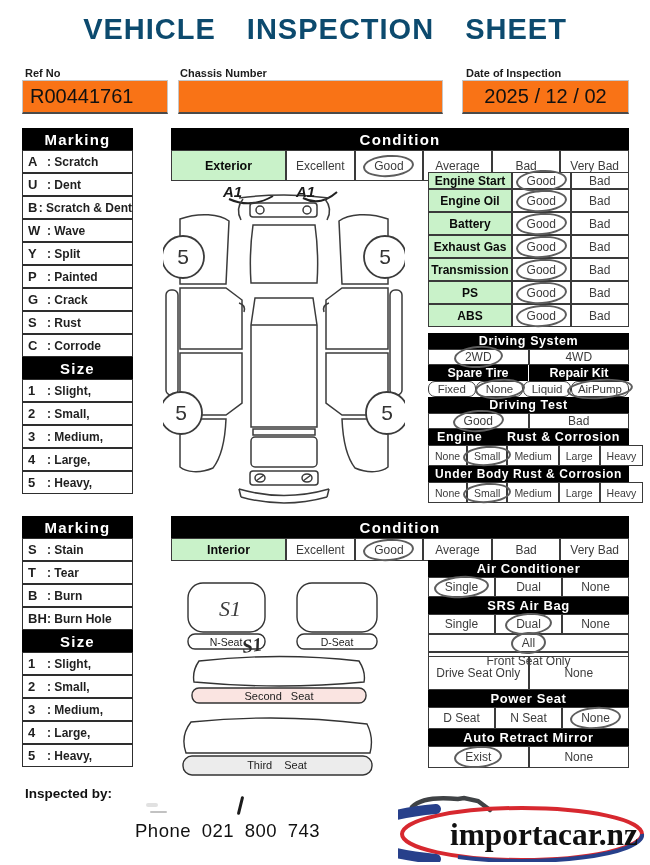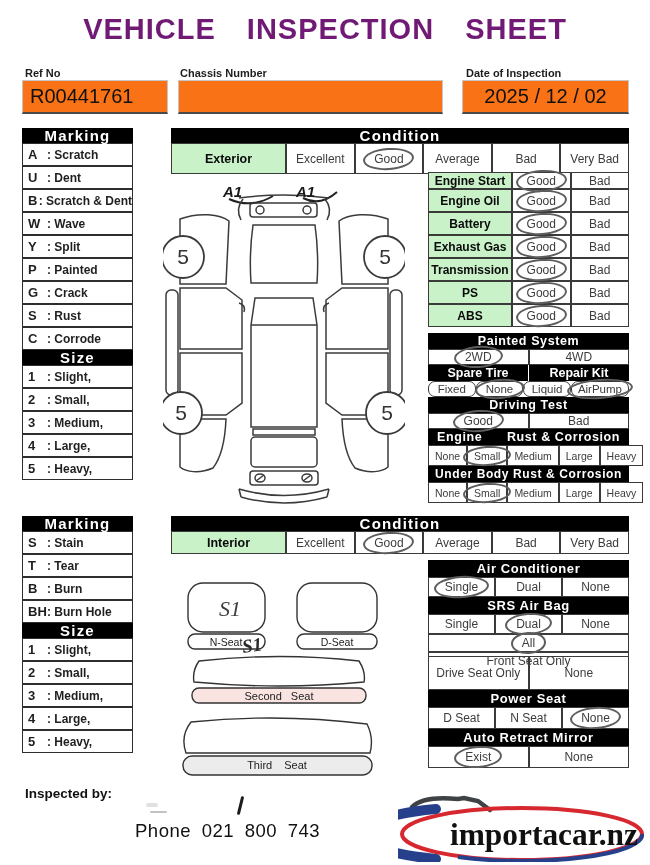--- a/index.html
+++ b/index.html
@@ -1,24 +1,24 @@
 <!DOCTYPE html>
 <html style="--green: #c9f2c9; --pink: #fae4e1; --gray: #ececec; --logo-red: #d7282f; --logo-blue: #27408b;"><head>
 <meta charset="utf-8">
 <style>
   :root{ --green:#c9f2c9; --pink:#fae4e1; --gray:#ececec; --logo-red:#d7282f; --logo-blue:#27408b; }
   *{box-sizing:border-box;margin:0;padding:0}
   html,body{width:650px;height:865px;background:#fff;font-family:"Liberation Sans",sans-serif;}
   body{position:relative;overflow:hidden;}
   .abs{position:absolute;}
-  .title{left:0;right:0;top:13px;text-align:center;font-size:29px;font-weight:800;letter-spacing:1px;word-spacing:22px;color:#701a75;}
+  .title{left:0;right:0;top:13px;text-align:center;font-size:29px;font-weight:800;letter-spacing:1px;word-spacing:22px;color:#0c4a6e;}
   .flabel{font-size:11px;font-weight:700;color:#1c1c1c;}
   .fbox{border:1px solid #c6c6c6;border-bottom:2px solid #4a4a4a;height:34px;display:flex;align-items:center;font-size:20px;color:#111;background:#f97316;}
   .bar{background:#000;color:#fff;font-weight:700;display:flex;align-items:center;justify-content:center;white-space:nowrap;}
-  .bar.big{height:15px;font-size:15px;letter-spacing:1.2px;}
+  .bar.big{height:22px;font-size:15px;letter-spacing:1.2px;}
   .bar.sm{height:16px;font-size:12.5px;letter-spacing:.6px;}
   .bar.md{height:17px;font-size:13px;letter-spacing:.6px;}
   .bar2{display:flex;height:16px;}
   .bar2 .bar{flex:1;height:16px;font-size:12.5px;}
   .bar2 .bar+.bar{border-left:1px solid #fff;}
   .row{display:flex;}
   .cell{border:1px solid #3a3a3a;display:flex;align-items:center;justify-content:center;font-size:12px;color:#3c3c3c;background:#fff;white-space:nowrap;flex:1;}
   .glabel{background:var(--green);font-weight:700;color:#0a0a0a;font-size:12.5px;flex:none;}
   .fill{flex:1;display:flex;}
   .fs10 .cell{font-size:10.5px;}
@@ -209,21 +209,21 @@
       <div class="cell">
         <span class="opt circled"><span>Good</span></span>
       </div>
       <div class="cell">
         <span class="opt"><span>Bad</span></span>
       </div>
     </div>
   </div>
 
 <div class="abs" style="left:428px;top:333px;width:201px;">
-  <div class="bar sm">Painted System</div>
+  <div class="bar sm">Driving System</div>
   <div class="row" style="height:16px;">
 
   <div class="cell">
         <span class="opt circled"><span>2WD</span></span>
       </div>
       <div class="cell">
         <span class="opt"><span>4WD</span></span>
       </div>
     </div>
   <div class="bar2">

